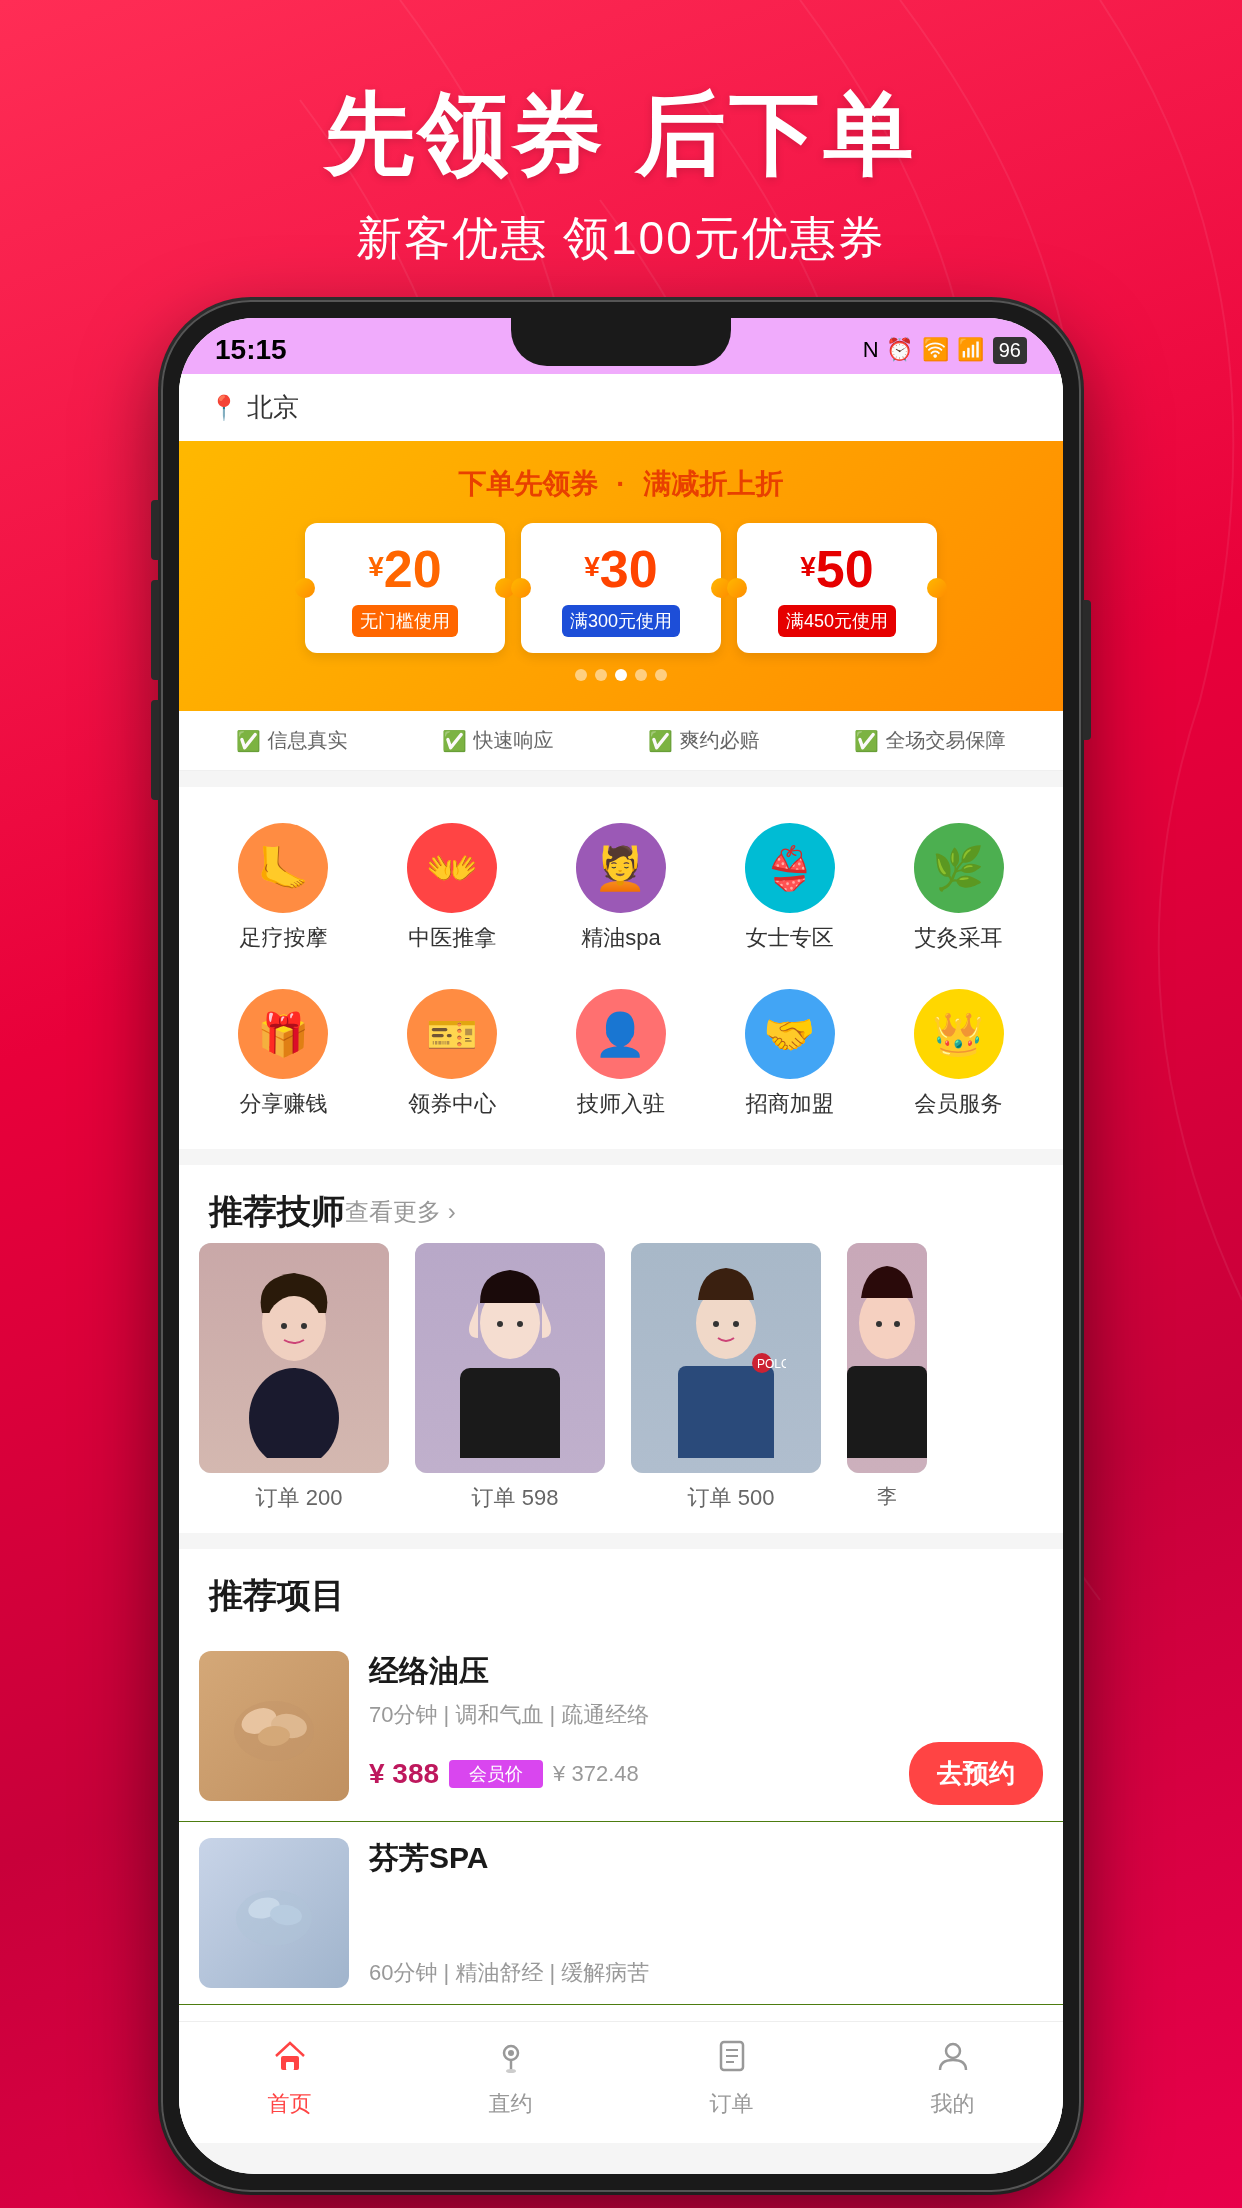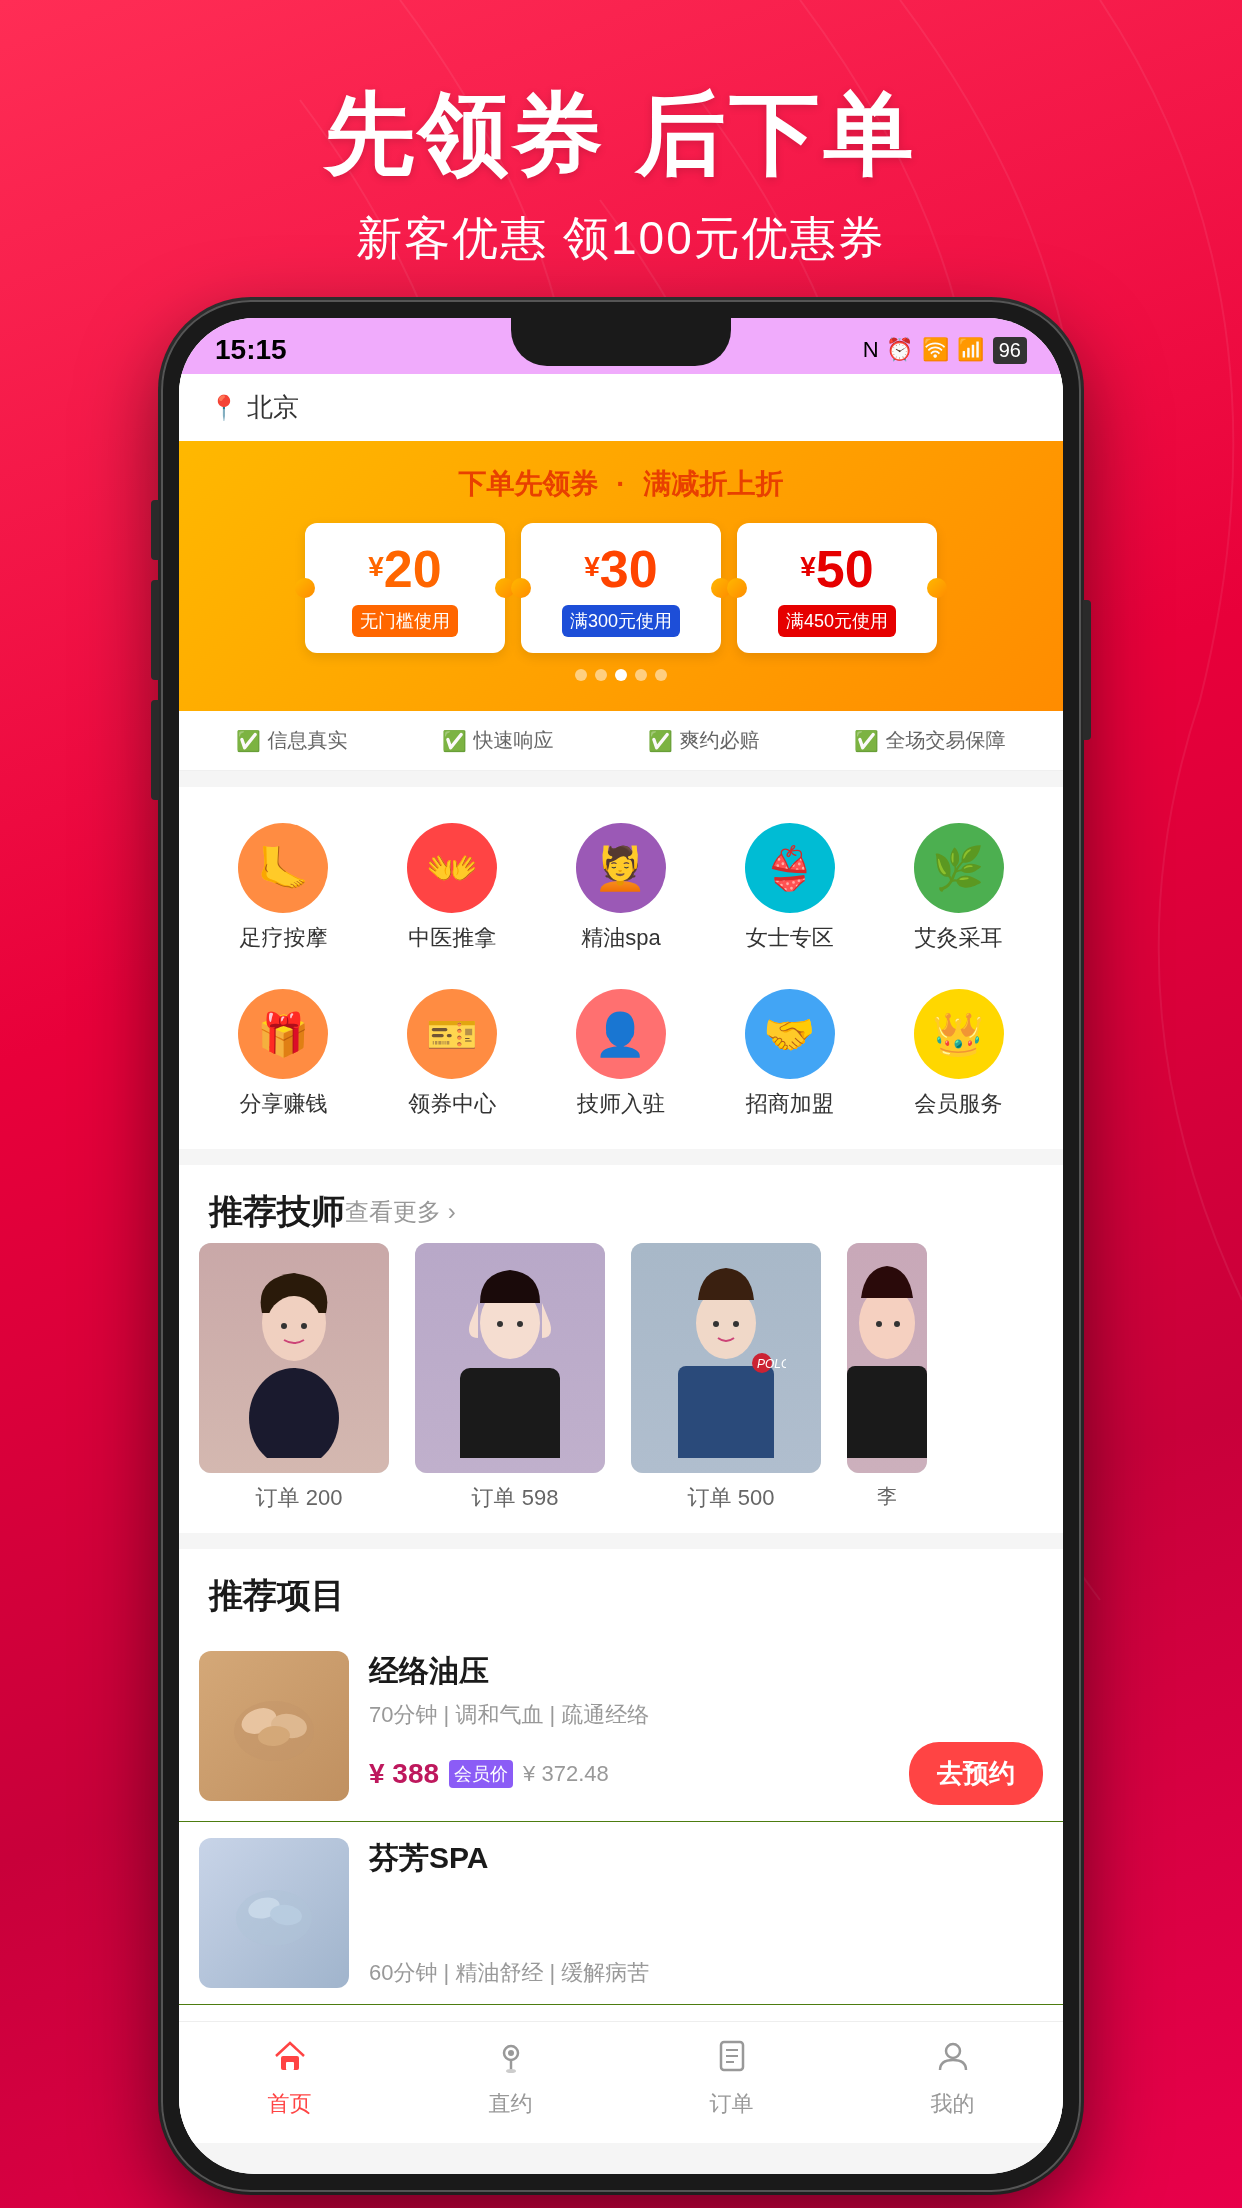--- a/index.html
+++ b/index.html
@@ -274,21 +274,20 @@
       text-align: center;
     }
     .technician-photo {
       width: 190px;
       height: 230px;
       border-radius: 12px;
       overflow: hidden;
       background: #ddd;
       margin-bottom: 10px;
       position: relative;
-      font-style: italic;
     }
     .tech-avatar {
       width: 100%;
       height: 100%;
       display: flex;
       align-items: center;
       justify-content: center;
       font-size: 80px;
       position: relative;
     }
@@ -354,24 +353,24 @@
       align-items: center;
       gap: 10px;
       flex-wrap: wrap;
     }
     .price-main {
       color: #be185d;
       font-size: 28px;
       font-weight: 700;
     }
     .member-badge {
-      background: #8b5cf6;
+      background: #d946ef;
       color: white;
       font-size: 18px;
-      padding: 2px 5px;
+      padding: 2px 20px;
       border-radius: 4px;
     }
     .price-member {
       color: #999;
       font-size: 22px;
     }
     .book-btn {
       background: #ff4444;
       color: white;
       border: none;

